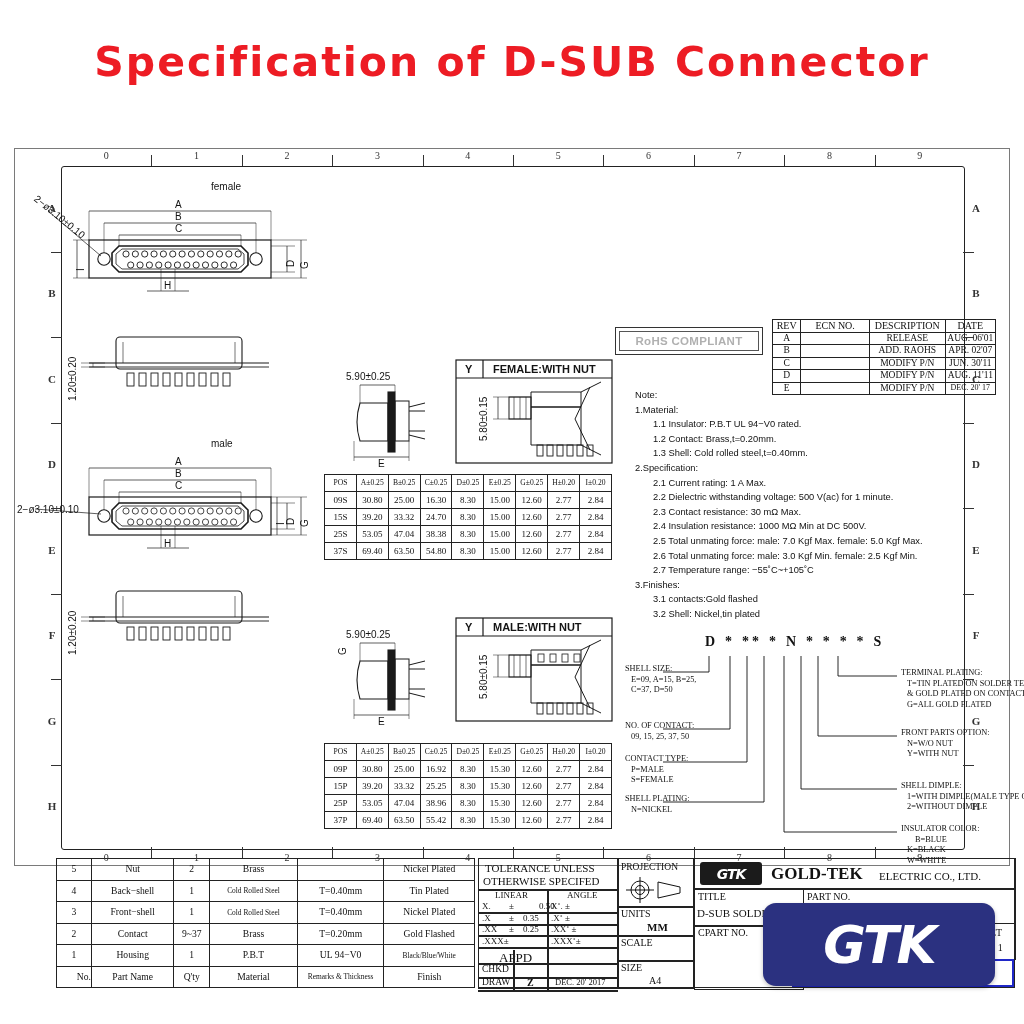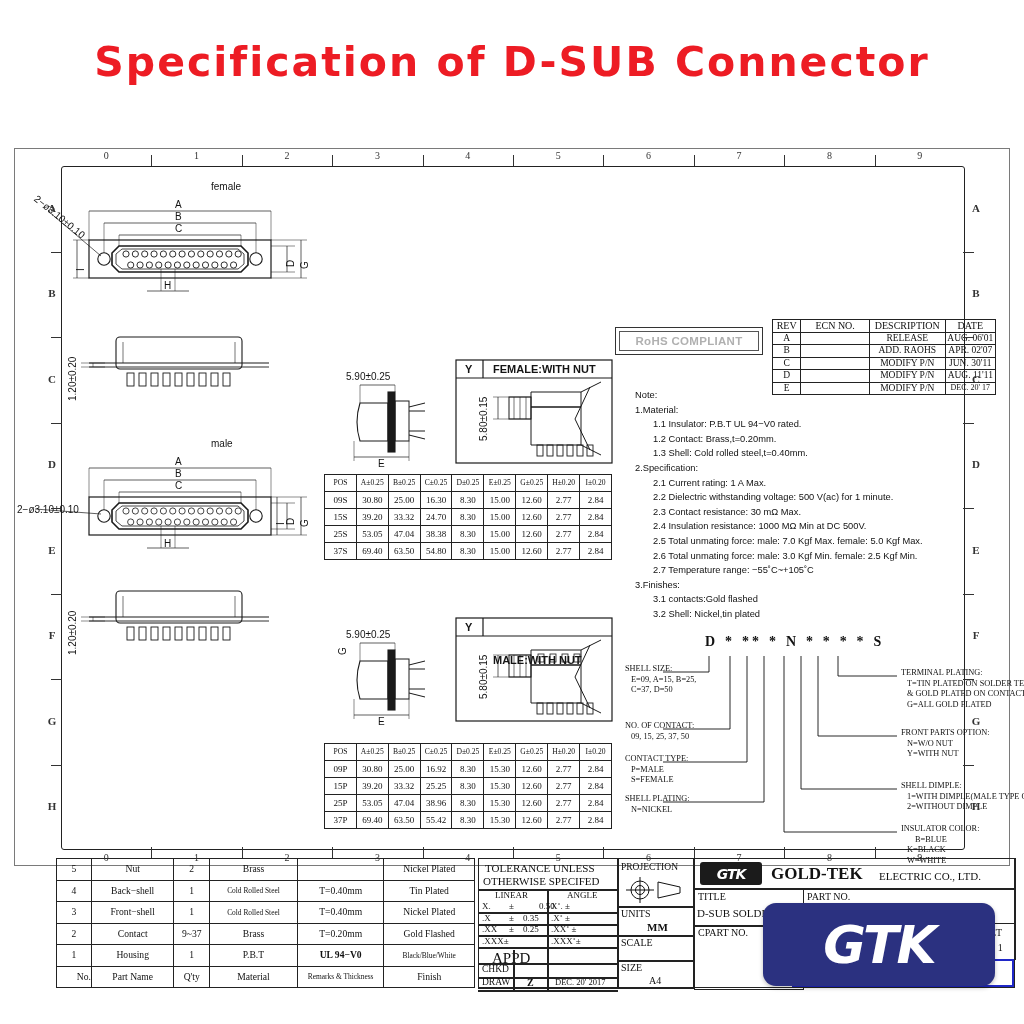--- a/index.html
+++ b/index.html
@@ -531,21 +531,21 @@
 
   <div class="dtxt" style="left:331px;top:222px;font-size:10px;">5.90±0.25</div>
   <div class="dtxt" style="left:363px;top:309px;font-size:10px;">E</div>
   <div class="dtxt" style="left:331px;top:480px;font-size:10px;">5.90±0.25</div>
   <div class="dtxt" style="left:363px;top:567px;font-size:10px;">E</div>
   <div class="dtxt vtxt" style="left:322px;top:506px;font-size:10px;transform:rotate(-90deg);">G</div>
 
   <div class="dtxt" style="left:450px;top:214px;font-size:11px;font-weight:bold;">Y</div>
   <div class="dtxt" style="left:478px;top:214px;font-size:11px;font-weight:bold;">FEMALE:WITH NUT</div>
   <div class="dtxt" style="left:450px;top:472px;font-size:11px;font-weight:bold;">Y</div>
-  <div class="dtxt" style="left:478px;top:472px;font-size:11px;font-weight:bold;margin-top:33px;">MALE:WITH NUT</div>
+  <div class="dtxt" style="left:478px;top:472px;font-size:11px;font-weight:bold;">MALE:WITH NUT</div>
   <div class="dtxt vtxt" style="left:463px;top:292px;font-size:10px;transform:rotate(-90deg);">5.80±0.15</div>
   <div class="dtxt vtxt" style="left:463px;top:550px;font-size:10px;transform:rotate(-90deg);">5.80±0.15</div>
 
   <table class="grid postable" id="postable-female">
     <tbody id="postable-female-body">
         <tr>
           <td class="hdr" style="width: 32px;">POS</td>
           <td class="hdr" style="width: 32px;">A±0.25</td>
           <td class="hdr" style="width: 32px;">B±0.25</td>
           <td class="hdr" style="width: 32px;">C±0.25</td>
@@ -693,21 +693,21 @@
           <td style="width: 38px;">9~37</td>
           <td style="width: 96px;">Brass</td>
           <td style="width: 93px;">T=0.20mm</td>
           <td style="width: 96px;">Gold Flashed</td>
         </tr>
         <tr>
           <td style="width: 38px;">1</td>
           <td style="width: 88px;">Housing</td>
           <td style="width: 38px;">1</td>
           <td style="width: 96px;">P.B.T</td>
-          <td style="width: 93px; font-weight: bold;">UL 94−V0</td>
+          <td style="width: 93px;">UL 94−V0</td>
           <td class="sm" style="width: 96px;">Black/Blue/White</td>
         </tr>
         <tr>
           <td style="width: 38px; text-align: right;">No.</td>
           <td style="width: 88px;">Part Name</td>
           <td style="width: 38px;">Q'ty</td>
           <td style="width: 96px;">Material</td>
           <td class="sm" style="width: 93px;">Remarks &amp; Thickness</td>
           <td style="width: 96px;">Finish</td>
         </tr>
@@ -782,21 +782,21 @@
       <div class="tbt" style="left: 44px; top: 65px; font-size: 9px;">0.25</div>
       <div class="tb" style="left: -1px; top: 76px; width: 140px; height: 1px;"></div>
       <div class="tbt" style="left: 3px; top: 76.5px; font-size: 9px;">.XXX±</div>
       <div class="tbt" style="left: 30px; top: 76.5px; font-size: 9px;"></div>
       <div class="tbt" style="left: 44px; top: 76.5px; font-size: 9px;"></div>
       <div class="tb" style="left: -1px; top: 87.5px; width: 140px; height: 1px;"></div>
       <div class="tbt" style="left: 72px; top: 42px; font-size: 9px;">X˚.   ±</div>
       <div class="tbt" style="left: 72px; top: 53.5px; font-size: 9px;">.X˚   ±</div>
       <div class="tbt" style="left: 72px; top: 65px; font-size: 9px;">.XX˚  ±</div>
       <div class="tbt" style="left: 72px; top: 76.5px; font-size: 9px;">.XXX˚±</div>
-      <div class="tbt" style="left: 13px; top: 91px; font-size: 15px;">APPD</div>
+      <div class="tbt" style="left: 20px; top: 91px; font-size: 13px;">APPD</div>
       <div class="tbt" style="left: 48px; top: 91px; font-size: 10px; font-weight: bold;"></div>
       <div class="tb" style="left: -1px; top: 104px; width: 140px; height: 1px;"></div>
       <div class="tb" style="left: 34px; top: 91px; width: 1px; height: 13px;"></div>
       <div class="tbt" style="left: 3px; top: 104.5px; font-size: 9.5px;">CHKD</div>
       <div class="tbt" style="left: 48px; top: 104.5px; font-size: 10px; font-weight: bold;"></div>
       <div class="tb" style="left: -1px; top: 117.5px; width: 140px; height: 1px;"></div>
       <div class="tb" style="left: 34px; top: 104.5px; width: 1px; height: 13px;"></div>
       <div class="tbt" style="left: 3px; top: 118px; font-size: 9.5px;">DRAW</div>
       <div class="tbt" style="left: 48px; top: 118px; font-size: 10px; font-weight: bold;">Z</div>
       <div class="tb" style="left: -1px; top: 131px; width: 140px; height: 1px;"></div>

